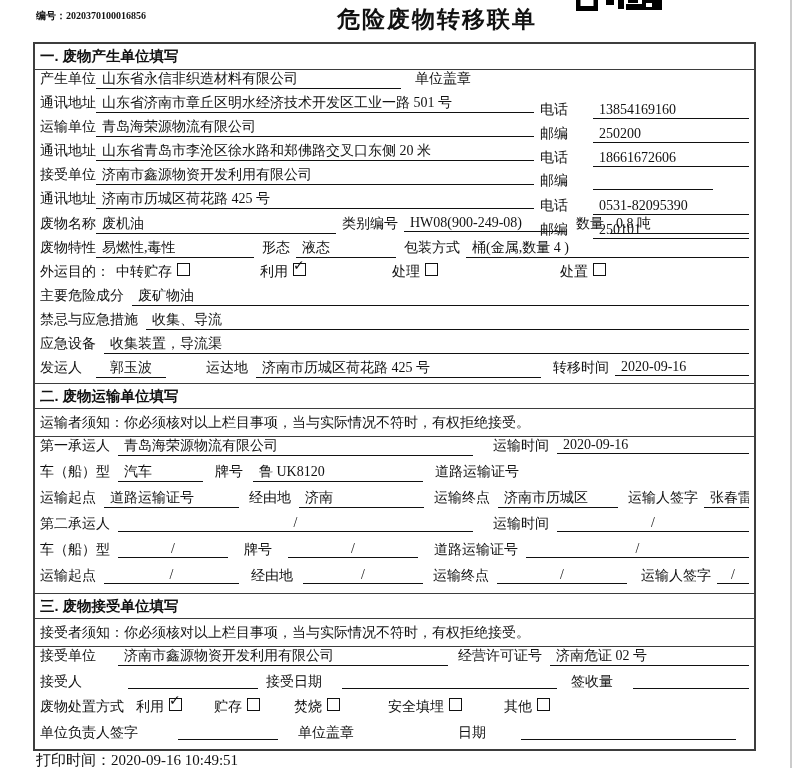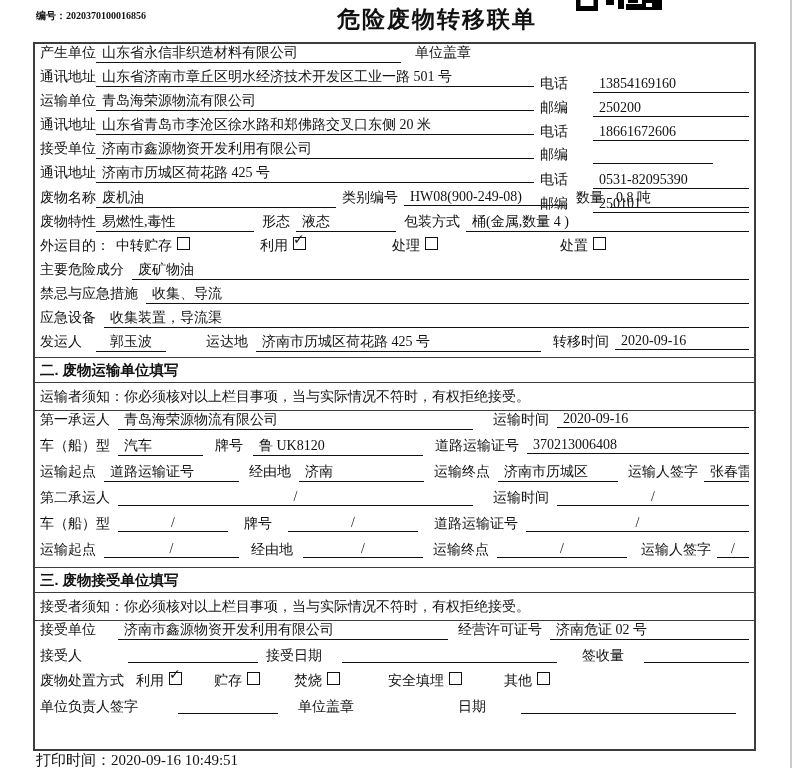--- a/index.html
+++ b/index.html
@@ -66,20 +66,21 @@
   <rect x="30" y="0" width="8" height="5" fill="#000"></rect>
   <rect x="42" y="0" width="6" height="9" fill="#000"></rect>
   <rect x="50" y="4" width="16" height="6" fill="#000"></rect>
   <rect x="52" y="0" width="10" height="3" fill="#000"></rect>
   <rect x="66" y="0" width="20" height="10" fill="#000"></rect>
   <rect x="70" y="3" width="6" height="4" fill="#fff"></rect>
 </svg>
 
 <div id="form">
 
+  <div class="sec-h hdr">一. 废物产生单位填写</div>
 
   <div class="row h1r">
     <span class="lbl">产生单位</span>
     <span class="val" style="width:305px">山东省永信非织造材料有限公司</span>
     <span class="lbl" style="margin-left:14px">单位盖章</span>
     <span class="rg">
       <span class="lbl">电话</span>
       <span class="val" style="width:156px">13854169160</span>
     </span>
   </div>
@@ -197,21 +198,20 @@
     <span class="lbl" style="margin-left:20px">运输时间</span>
     <span class="val fill" style="margin-left:8px">2020-09-16</span>
   </div>
 
   <div class="row h2r">
     <span class="lbl">车（船）型</span>
     <span class="val" style="width:85px;margin-left:8px">汽车</span>
     <span class="lbl" style="margin-left:12px">牌号</span>
     <span class="val" style="width:170px;margin-left:10px">鲁 UK8120</span>
     <span class="lbl" style="margin-left:12px">道路运输证号</span>
-    <span class="val fill" style="margin-left:8px">370213006408</span>
   </div>
 
   <div class="row h2r">
     <span class="lbl">运输起点</span>
     <span class="val" style="width:135px;margin-left:8px">道路运输证号</span>
     <span class="lbl" style="margin-left:10px">经由地</span>
     <span class="val" style="width:125px;margin-left:8px">济南</span>
     <span class="lbl" style="margin-left:10px">运输终点</span>
     <span class="val" style="width:120px;margin-left:8px">济南市历城区</span>
     <span class="lbl" style="margin-left:10px">运输人签字</span>
@@ -256,21 +256,21 @@
     <span class="val" style="width:330px;margin-left:22px">济南市鑫源物资开发利用有限公司</span>
     <span class="lbl" style="margin-left:10px">经营许可证号</span>
     <span class="val fill" style="margin-left:8px">济南危证 02 号</span>
   </div>
 
   <div class="row h3r">
     <span class="lbl">接受人</span>
     <span class="val" style="width:130px;margin-left:46px"></span>
     <span class="lbl" style="margin-left:8px">接受日期</span>
     <span class="val" style="width:215px;margin-left:20px"></span>
-    <span class="lbl" style="margin-left:25px">签收量</span>
+    <span class="lbl" style="margin-left:14px">签收量</span>
     <span class="val fill" style="margin-left:20px"></span>
   </div>
 
   <div class="row h3r">
     <span class="lbl">废物处置方式</span>
     <span class="lbl" style="margin-left:12px">利用</span>
     <span class="cbx">
         <span class="ck">✓</span>
       </span>
     <span class="lbl" style="margin-left:32px">贮存</span>

